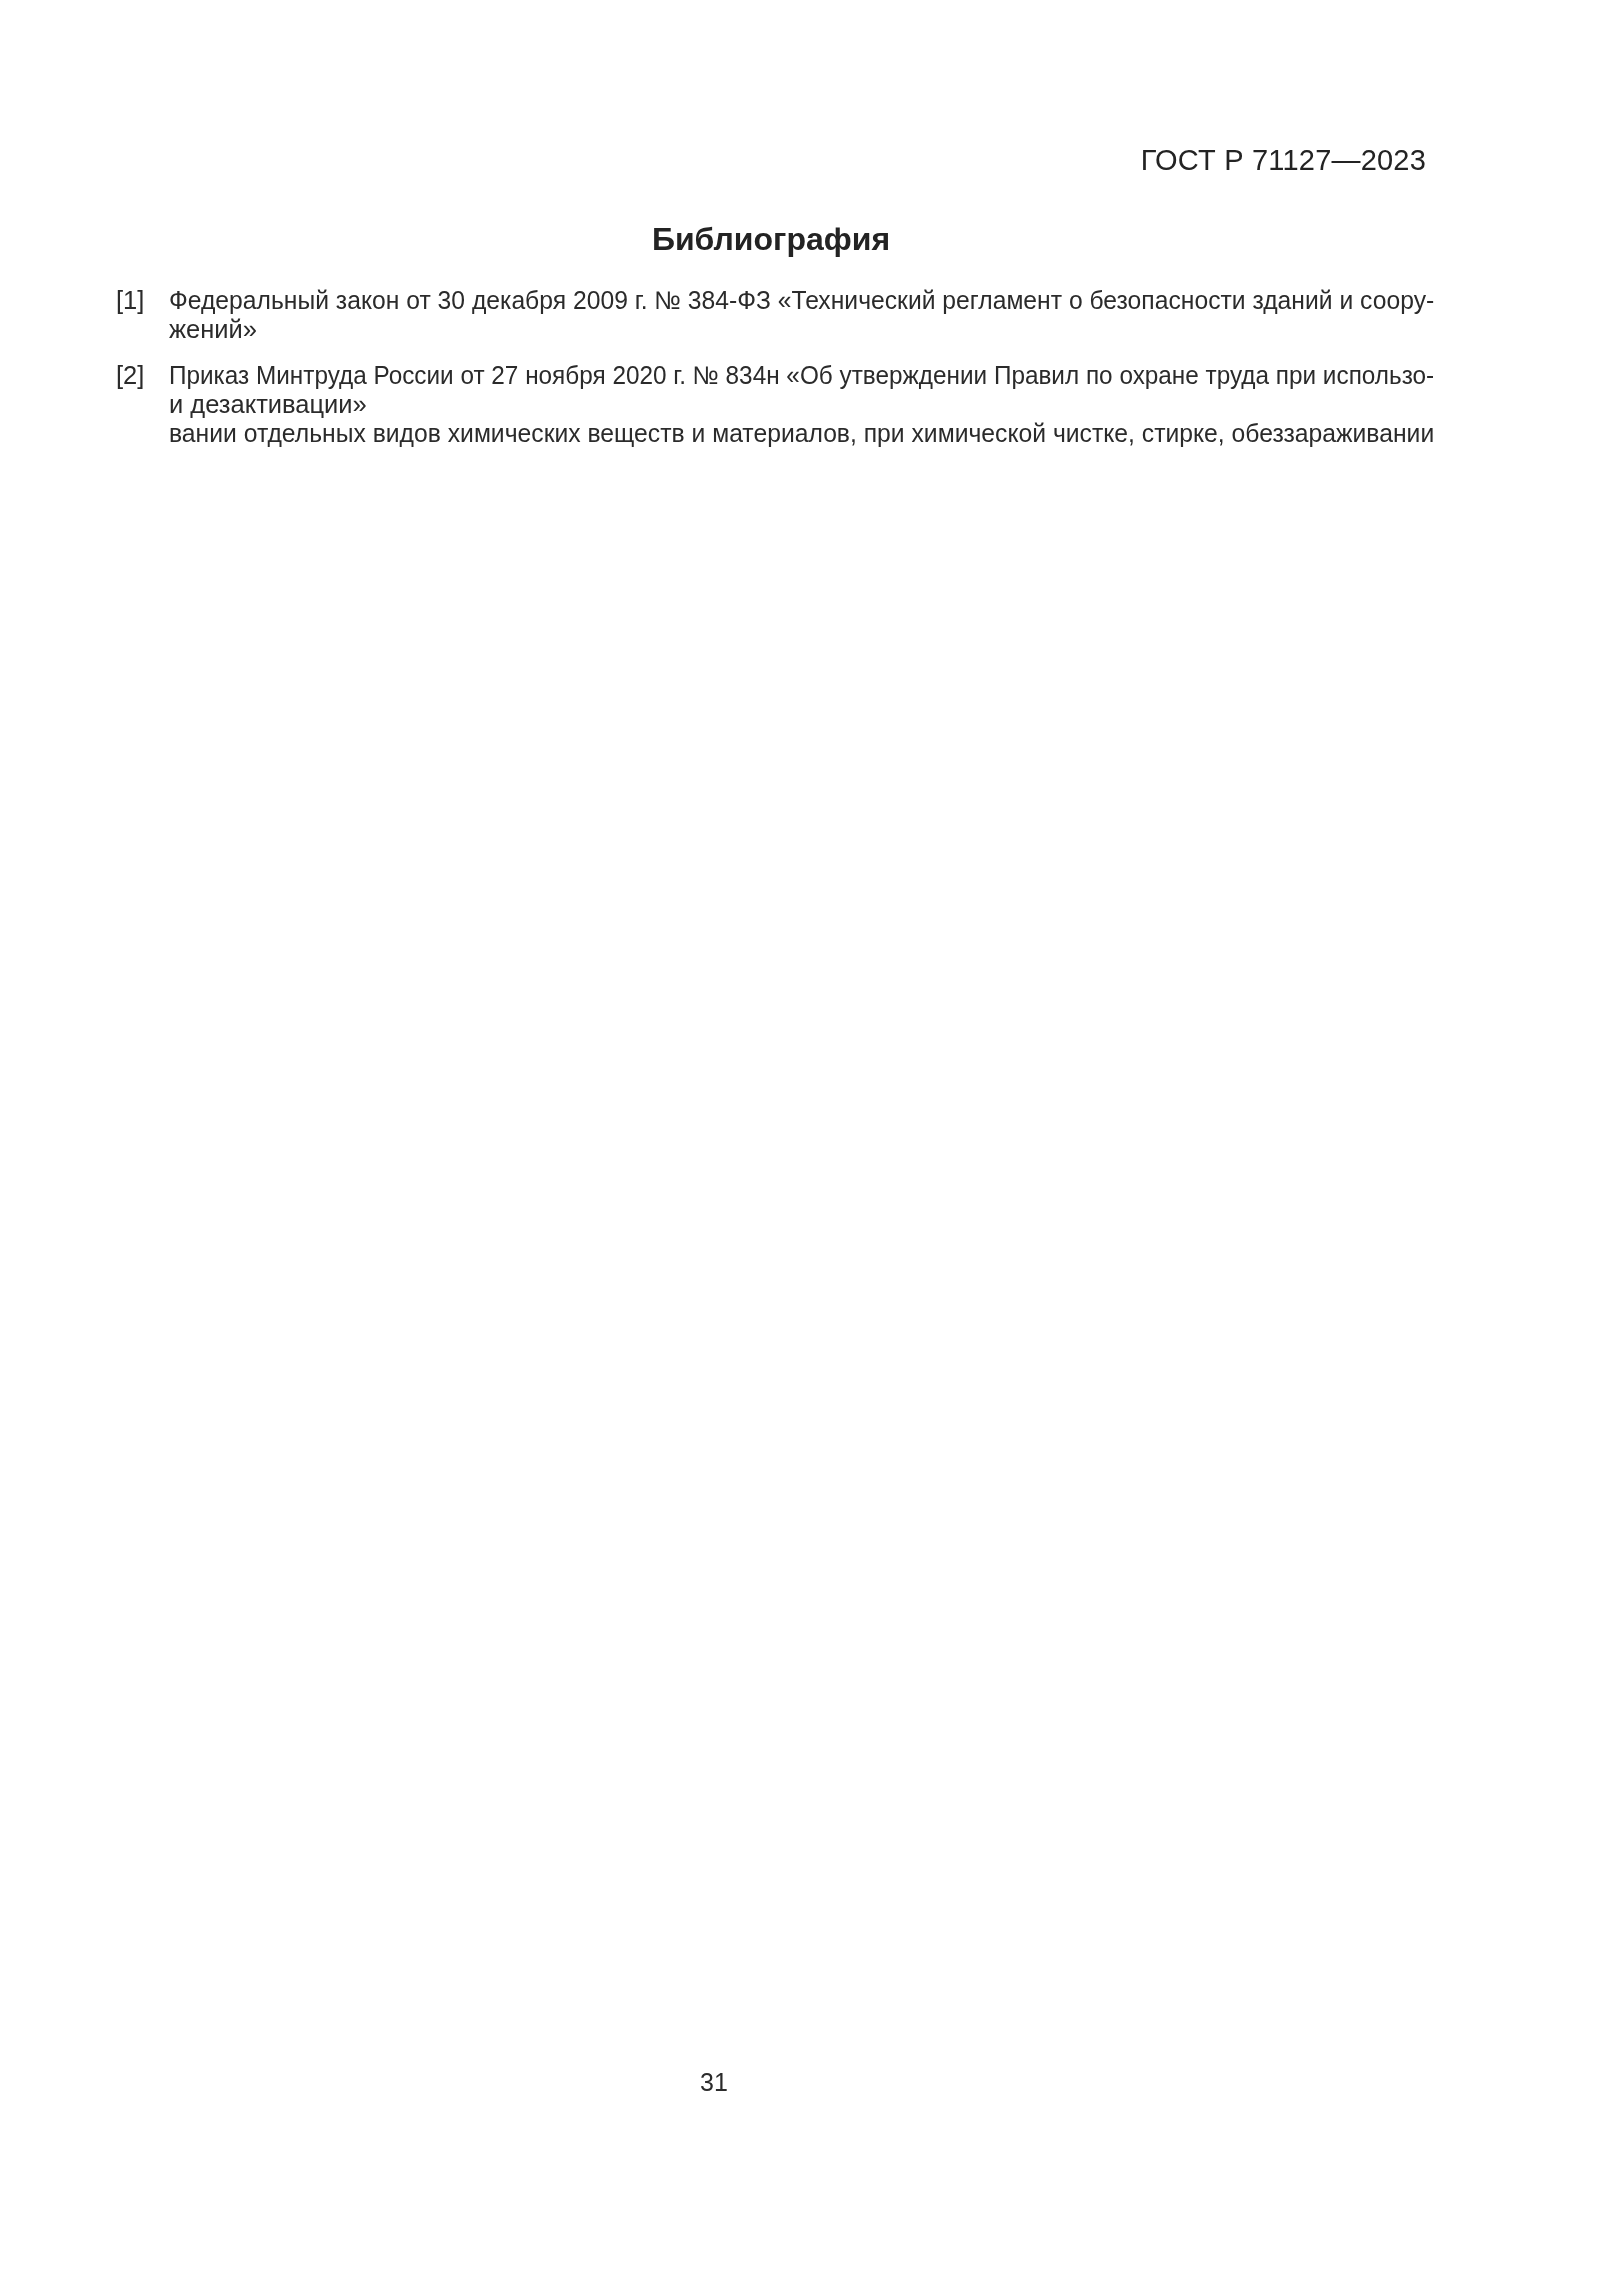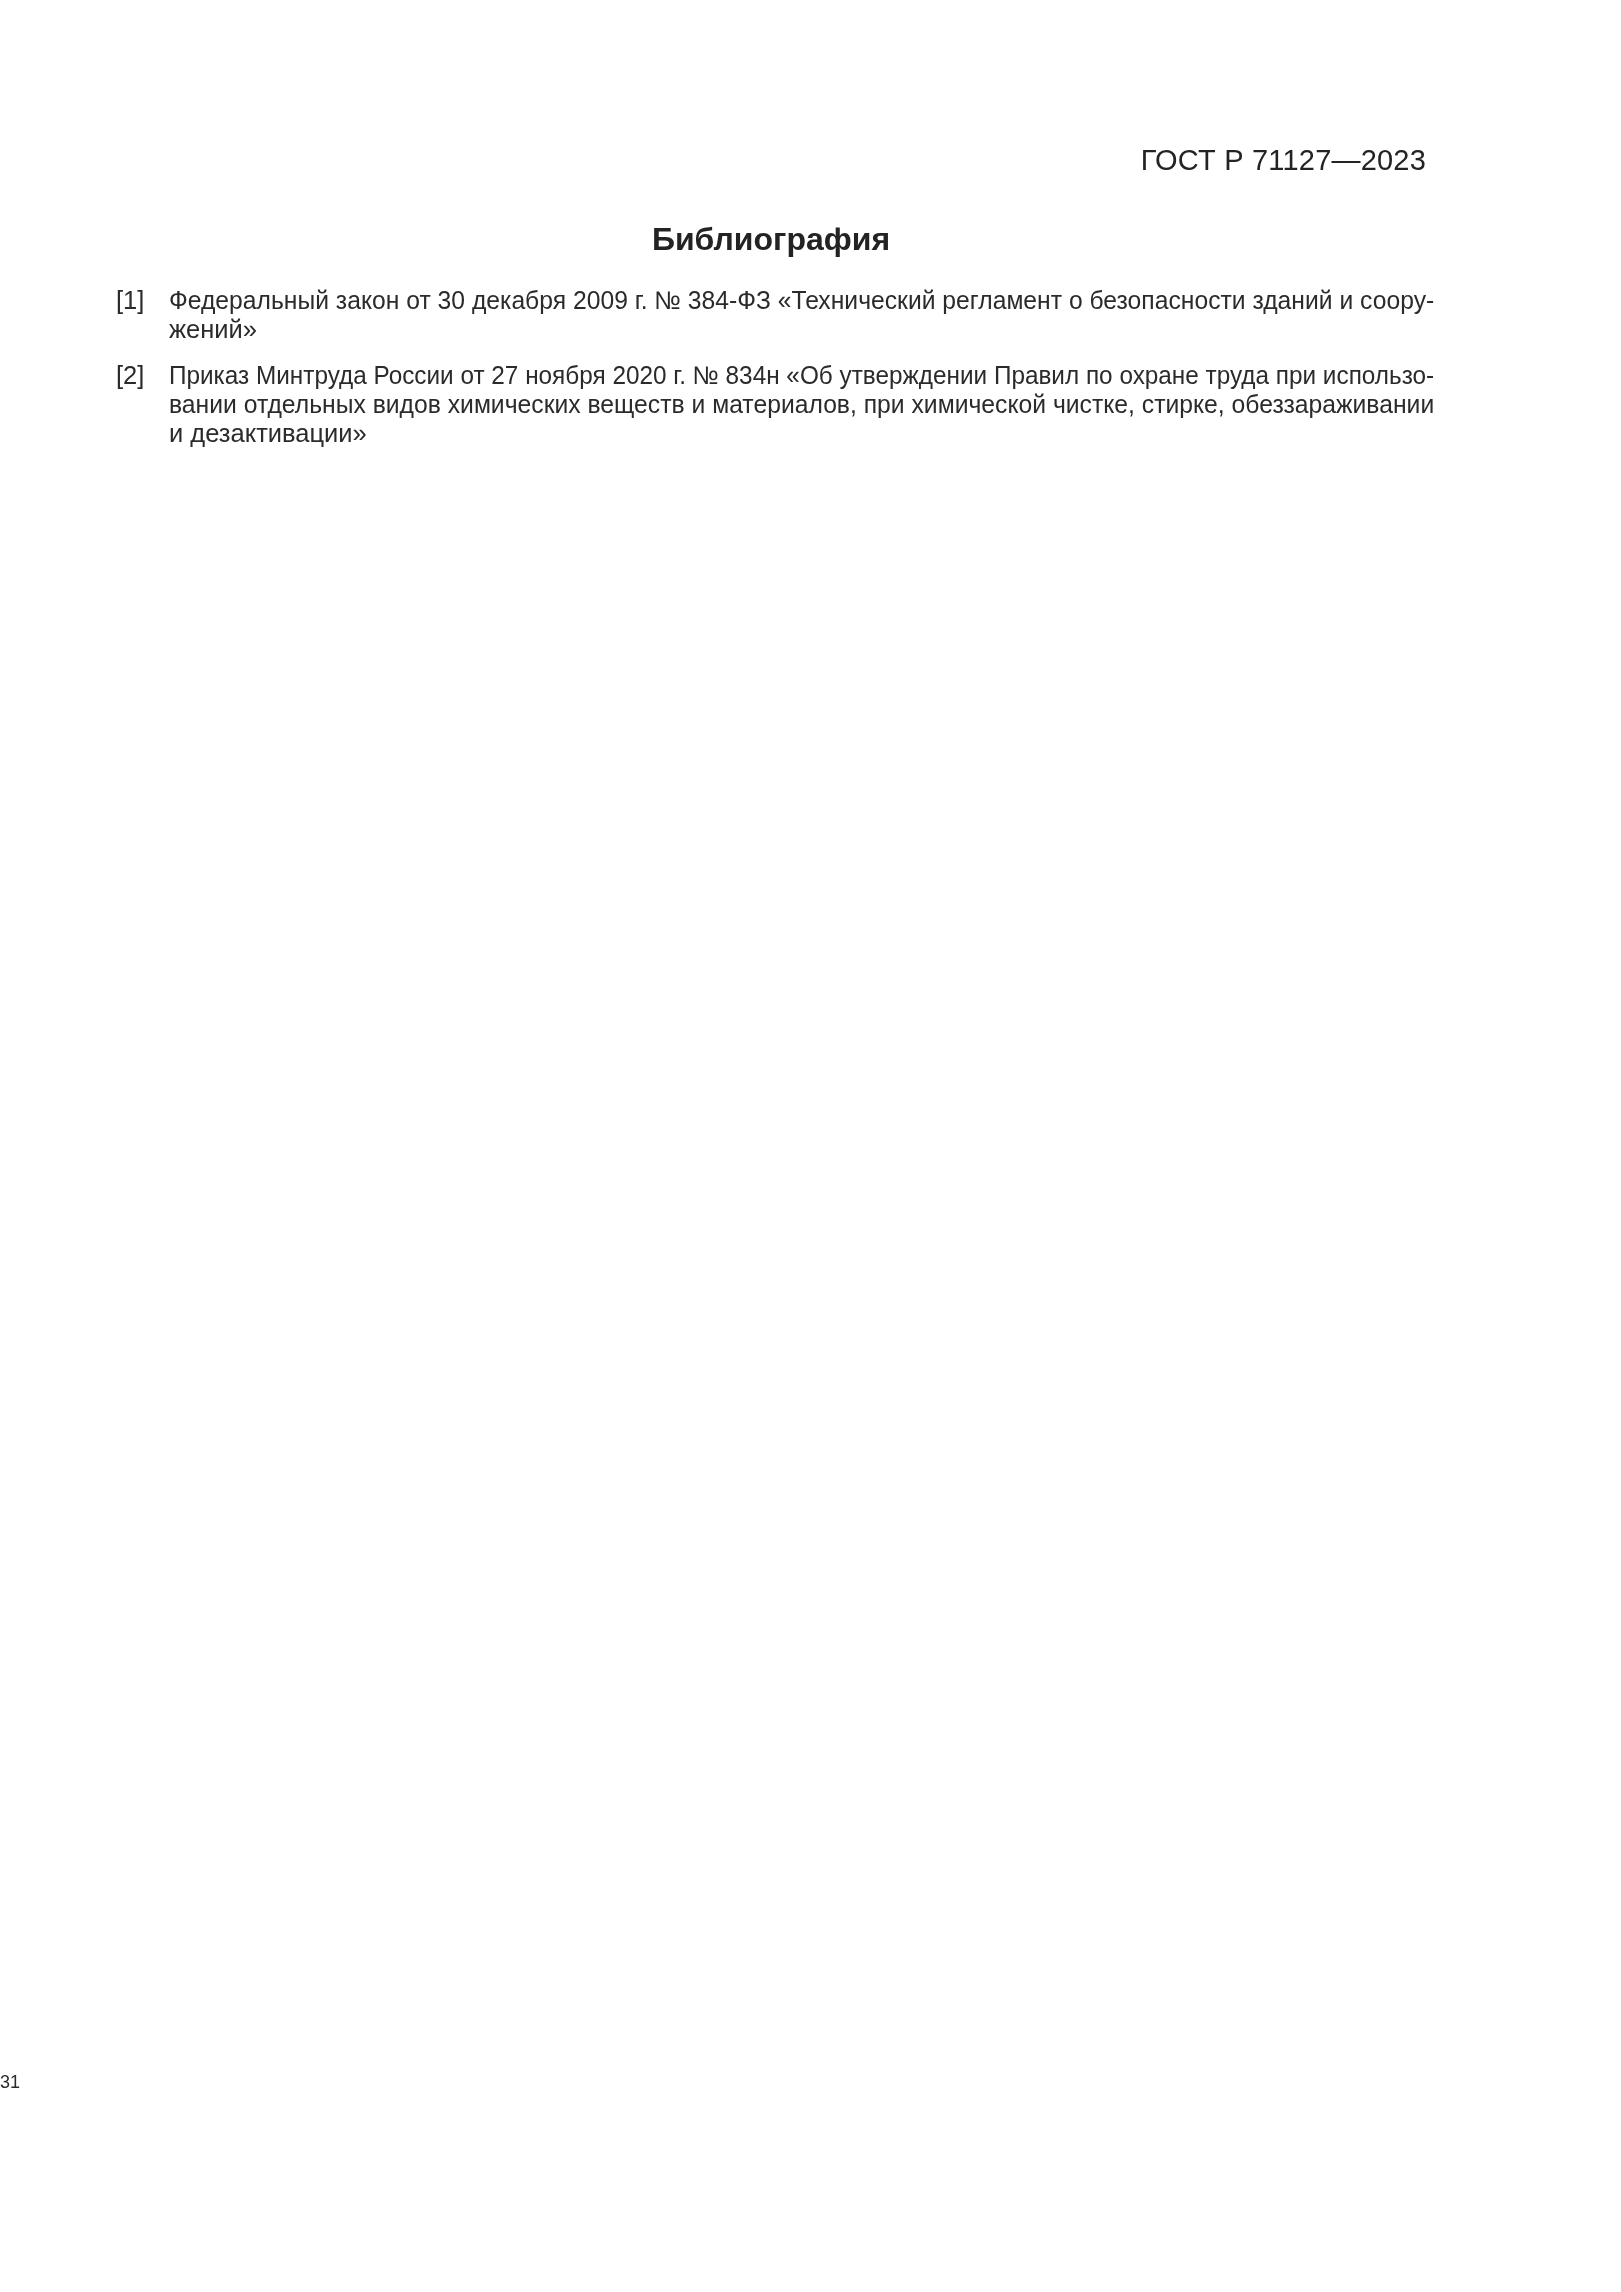--- a/index.html
+++ b/index.html
@@ -72,22 +72,22 @@
   .line span {
     display: inline-block;
     white-space: nowrap;
     transform-origin: 0 50%;
   }
   .page-number {
     position: absolute;
     top: 2067px;
     left: 0;
     width: 1428px;
-    text-align: left;
-    font-size: 18px;
+    text-align: center;
+    font-size: 25px;
     line-height: 31px;
     color: #2b2b2b;
   }
 </style>
 </head>
 <body>
 
 <div class="page">
 
   <div class="doc-header">ГОСТ Р 71127—2023</div>
@@ -108,24 +108,24 @@
       </div>
     </div>
 
     <div class="entry">
       <div class="entry-num">[2]</div>
       <div class="entry-lines">
         <div class="line">
           <span style="transform: scaleX(0.954043);">Приказ Минтруда России от 27 ноября 2020 г. № 834н «Об утверждении Правил по охране труда при использо-</span>
         </div>
         <div class="line">
-          <span style="transform: scaleX(0.968946);">вании отдельных видов химических веществ и материалов, при химической чистке, стирке, обеззараживании</span>
+          <span>и дезактивации»</span>
         </div>
         <div class="line">
-          <span>и дезактивации»</span>
+          <span style="transform: scaleX(0.968946);">вании отдельных видов химических веществ и материалов, при химической чистке, стирке, обеззараживании</span>
         </div>
       </div>
     </div>
 
   </div>
 
   <div class="page-number">31</div>
 
 </div>
 

